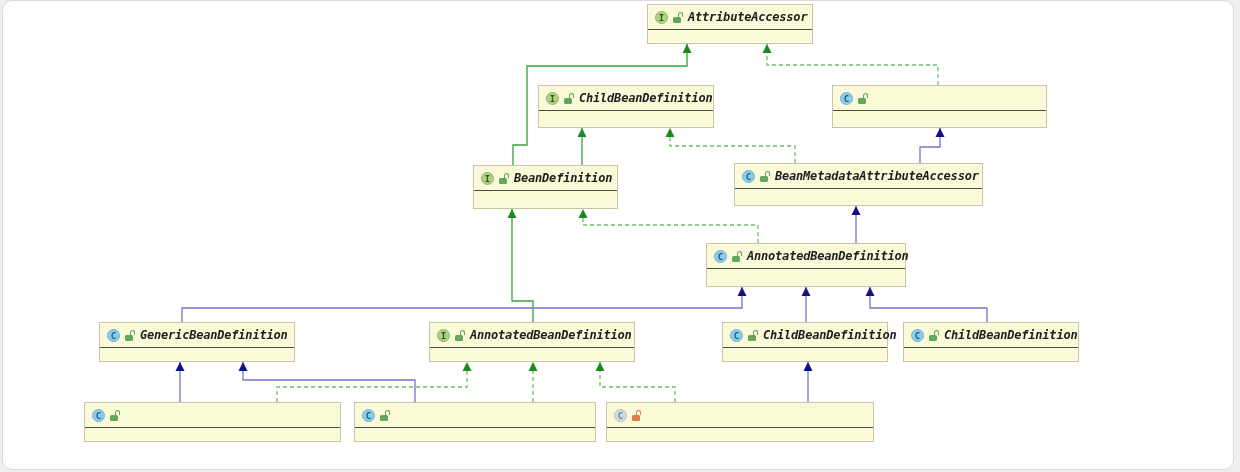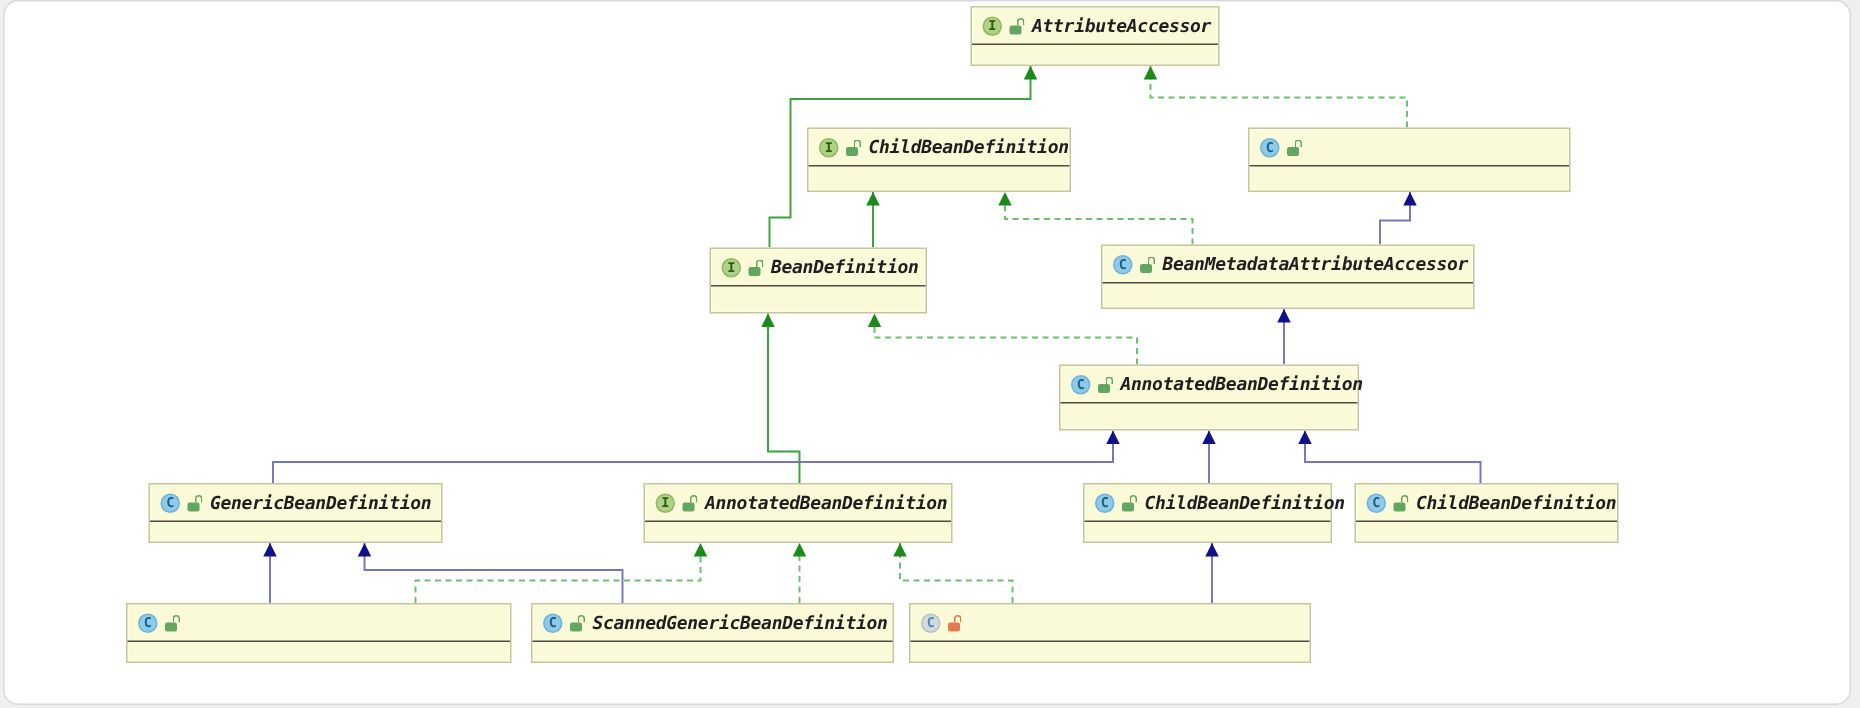--- a/index.html
+++ b/index.html
@@ -217,21 +217,20 @@
         <div class="node-title">
           <span class="badge class">C</span>
           <span class="lock green"></span>
         </div>
         <div class="node-body"></div>
       </div>
       <div class="node" style="left: 354px; top: 402px; width: 242px; height: 40px;">
         <div class="node-title">
           <span class="badge class">C</span>
           <span class="lock green"></span>
-          <span class="node-label">ScannedGenericBeanDefinition</span>
         </div>
         <div class="node-body"></div>
       </div>
       <div class="node" style="left: 606px; top: 402px; width: 268px; height: 40px;">
         <div class="node-title">
           <span class="badge class-muted">C</span>
           <span class="lock orange"></span>
         </div>
         <div class="node-body"></div>
       </div>

